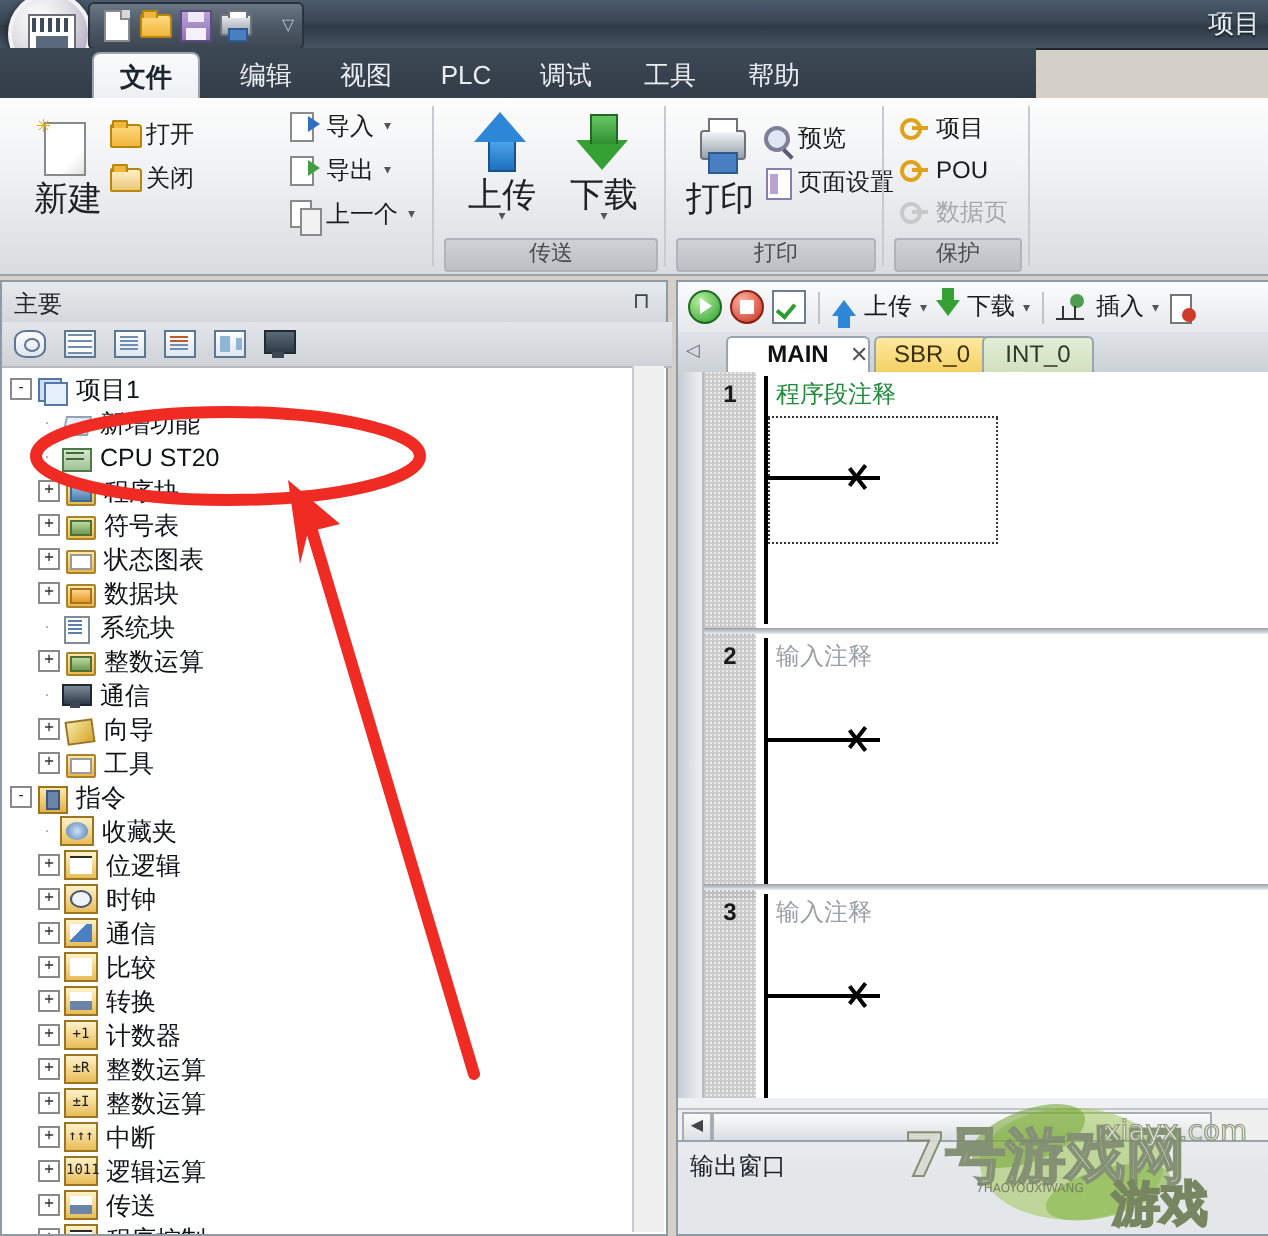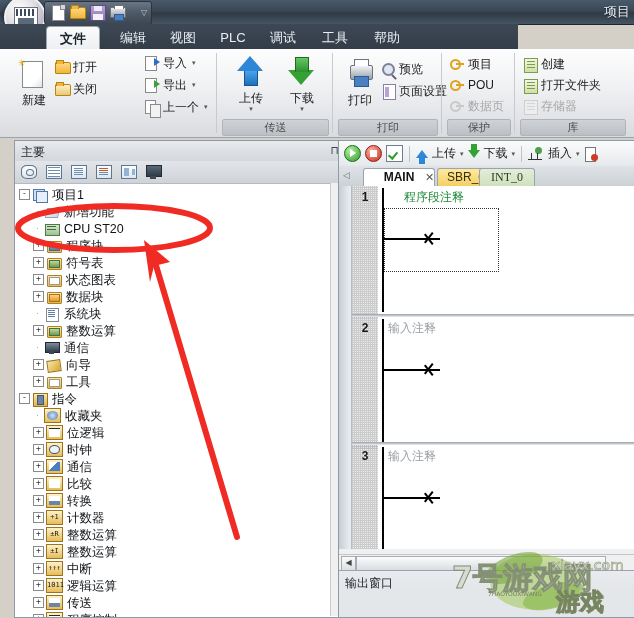--- a/index.html
+++ b/index.html
@@ -70,21 +70,21 @@
   .glabel{
     position:absolute;left:2px;right:2px;bottom:1px;height:15px;line-height:15px;
     text-align:center;font-size:11px;color:#4a4a4a;
     background:linear-gradient(180deg,#cfd2d6 0%,#bcc0c5 100%);
     border:1px solid #b0b4ba;border-radius:2px;
   }
   .gsep{position:absolute;top:4px;width:1px;height:80px;background:#c7cace;}
 
   .bigbtn{position:absolute;width:52px;text-align:center;cursor:default;}
   .bigbtn .bi{height:36px;position:relative;}
-  .bigbtn .bl{font-size:12px;color:#222;line-height:14px;}
+  .bigbtn .bl{font-size:17px;color:#222;line-height:14px;}
   .bigbtn .bd{font-size:7px;color:#555;line-height:7px;}
 
   .smbtn{position:absolute;height:20px;display:flex;align-items:center;gap:3px;cursor:default;white-space:nowrap;}
   .smbtn .si{width:16px;height:16px;position:relative;flex:none;}
   .smbtn .sl{font-size:12px;color:#1b1b1b;}
   .smbtn.dis .sl{color:#a8a8a8;}
   .smbtn .sc{font-size:7px;color:#555;margin-left:2px;}
   .doc{position:absolute;left:3px;top:1px;width:11px;height:14px;background:#fff;border:1px solid #8a8a8a;}
   .doc:after{content:"";position:absolute;right:-1px;top:-1px;width:4px;height:4px;background:#d8d8d8;border-left:1px solid #8a8a8a;border-bottom:1px solid #8a8a8a;}
   .folder{position:absolute;left:1px;top:3px;width:14px;height:10px;background:linear-gradient(180deg,#ffd980 0%,#f0b53d 100%);border:1px solid #b8860b;border-radius:1px 2px 1px 1px;}
@@ -117,21 +117,21 @@
   .uparrow{position:absolute;left:12px;top:1px;width:0;height:0;
      border-left:13px solid transparent;border-right:13px solid transparent;border-bottom:15px solid #2e86d6;}
   .uparrow-b{position:absolute;left:19px;top:16px;width:12px;height:14px;background:linear-gradient(180deg,#49a4ea 0%,#1f6fbd 100%);border:1px solid #17538f;border-top:none;}
   .dnarrow{position:absolute;left:12px;top:15px;width:0;height:0;
      border-left:13px solid transparent;border-right:13px solid transparent;border-top:15px solid #35a135;}
   .dnarrow-b{position:absolute;left:19px;top:2px;width:12px;height:14px;background:linear-gradient(180deg,#63c863 0%,#2f8f2f 100%);border:1px solid #226a22;border-bottom:none;}
 
   
   .lpanel{
     position:absolute;left:0;top:140px;width:334px;height:478px;
-    background:#fff;border:1px solid #8e9aa5;box-sizing:border-box;margin-left:14px;
+    background:#fff;border:1px solid #8e9aa5;box-sizing:border-box;
   }
   .lp-head{
     position:absolute;left:0;top:0;width:100%;height:20px;
     background:linear-gradient(180deg,#e8eaed 0%,#d4d7db 100%);
     border-bottom:1px solid #b6bac0;
   }
   .lp-title{position:absolute;left:6px;top:3px;font-size:12px;color:#22282e;}
   .lp-pin{position:absolute;right:8px;top:3px;font-size:11px;color:#3b4450;}
   .lp-tb{
     position:absolute;left:0;top:20px;width:100%;height:22px;
@@ -254,21 +254,21 @@
   .rung{position:absolute;left:13px;right:0;}
   .rungnum-bg{position:absolute;left:0;top:0;width:26px;height:100%;
     background-image:
       repeating-linear-gradient(0deg,#b9b9b9 0 1px,transparent 1px 2px),
       repeating-linear-gradient(90deg,#b9b9b9 0 1px,transparent 1px 2px);
     background-color:#e8e8e8;opacity:.75;}
   .rungnum{position:absolute;left:0;top:4px;width:26px;text-align:center;
     font-size:12px;font-weight:bold;color:#1a1a1a;z-index:2;}
   .rail{position:absolute;left:30px;top:2px;width:2px;background:#000;}
   .rcomment{position:absolute;left:36px;top:3px;font-size:12px;}
-  .rcomment.green{color:#1f8a3b;margin-left:16px;}
+  .rcomment.green{color:#1f8a3b;}
   .rcomment.gray{color:#9aa0a6;}
   .selbox{position:absolute;border:1px dotted #333;}
   .netline{position:absolute;height:2px;background:#000;}
   .cursorhead{position:absolute;}
   .cursorhead:before{content:"";position:absolute;left:0;top:0;width:2px;height:13px;background:#000;transform:rotate(38deg);transform-origin:top left;}
   .cursorhead:after{content:"";position:absolute;left:0;top:0;width:2px;height:13px;background:#000;transform:rotate(-38deg);transform-origin:bottom left;}
   .rungsep{position:absolute;left:13px;right:0;height:3px;
     background:linear-gradient(180deg,#9aa0a6 0%,#c9ced3 60%,#eef0f2 100%);}
 
   .ed-hscroll{
@@ -451,43 +451,20 @@
           <span class="si">
               <span class="key dis"></span>
             </span>
           <span class="sl">数据页</span>
         </div>
       </div>
       <div class="glabel">保护</div>
     </div>
     <div class="gsep" style="left:514px;"></div>
 
-    <div class="rgroup" style="left:518px;width:110px;">
-      <div class="gbody">
-        <div class="smbtn" style="left:4px;top:5px;">
-          <span class="si">
-              <span class="libbk"></span>
-            </span>
-          <span class="sl">创建</span>
-        </div>
-        <div class="smbtn" style="left:4px;top:26px;">
-          <span class="si">
-              <span class="libbk"></span>
-            </span>
-          <span class="sl">打开文件夹</span>
-        </div>
-        <div class="smbtn dis" style="left:4px;top:47px;">
-          <span class="si">
-              <span class="libbk dis"></span>
-            </span>
-          <span class="sl">存储器</span>
-        </div>
-      </div>
-      <div class="glabel">库</div>
-    </div>
   </div>
 
   <div class="lpanel">
     <div class="lp-head">
       <div class="lp-title">主要</div>
       <div class="lp-pin">⊓</div>
     </div>
 
     <div class="lp-tb">
       <div class="tbico b1">
@@ -675,21 +652,21 @@
       <div class="tlab">插入</div>
       <div class="tcar">▾</div>
       <div class="delic"></div>
     </div>
 
     <div class="tabrow">
       <div class="tabscroll">◁</div>
       <div class="etab on" style="left:24px;width:70px;">MAIN</div>
       <div class="tabx" style="left:86px;top:5px;">✕</div>
       <div class="etab y" style="left:98px;width:56px;">SBR_0</div>
-      <div class="etab g" style="left:140px;width:54px;font-family:Liberation Serif, serif;">INT_0</div>
+      <div class="etab g" style="left:152px;width:54px;">INT_0</div>
     </div>
 
     <div class="edcanvas">
       <div class="gutter"></div>
 
       <div class="rung" style="top:0;height:132px;">
         <div class="rungnum-bg"></div>
         <div class="rungnum">1</div>
         <div class="rail" style="height:124px;"></div>
         <div class="rcomment green">程序段注释</div>

